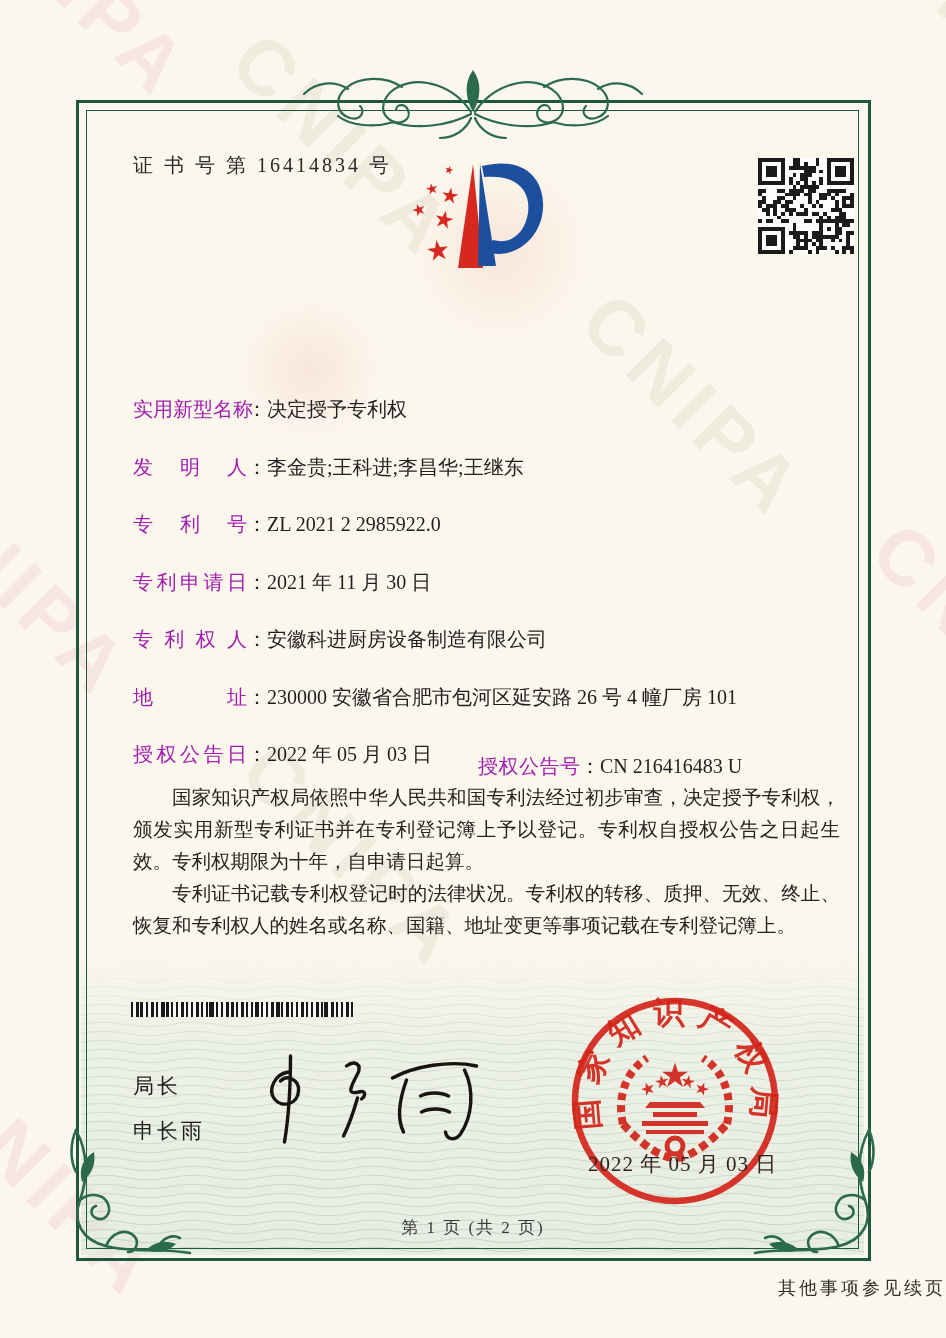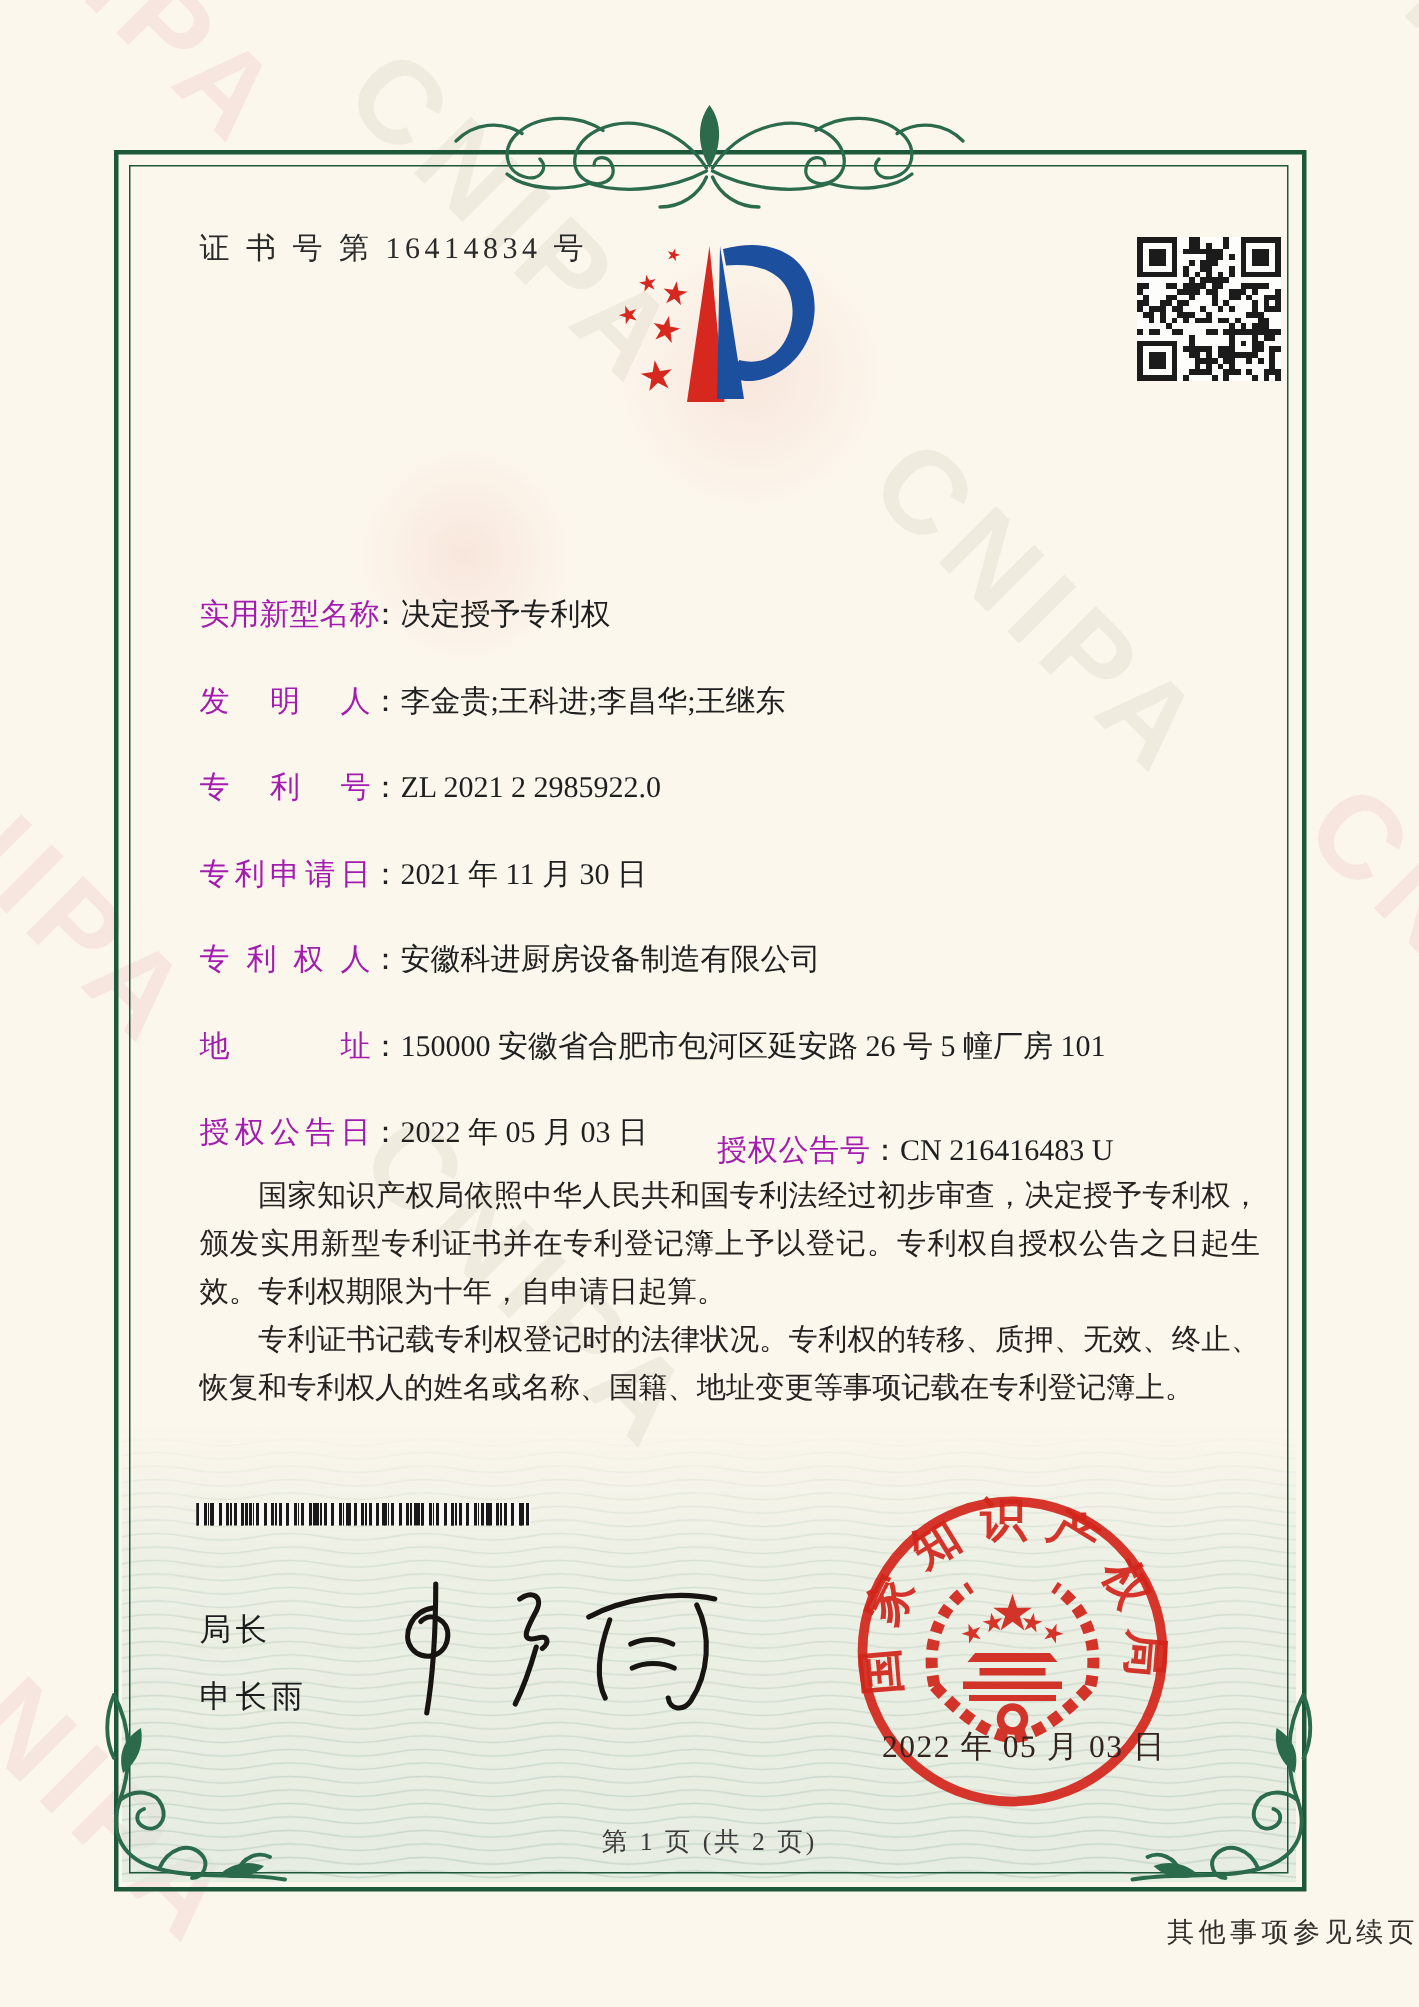--- a/index.html
+++ b/index.html
@@ -391,21 +391,21 @@
     <div class="frow">
       <span class="flabel">专利号</span><span class="fcolon">：</span><span class="fvalue">ZL 2021 2 2985922.0</span>
     </div>
     <div class="frow">
       <span class="flabel">专利申请日</span><span class="fcolon">：</span><span class="fvalue">2021 年 11 月 30 日</span>
     </div>
     <div class="frow">
       <span class="flabel">专利权人</span><span class="fcolon">：</span><span class="fvalue">安徽科进厨房设备制造有限公司</span>
     </div>
     <div class="frow">
-      <span class="flabel">地址</span><span class="fcolon">：</span><span class="fvalue">150000 安徽省合肥市包河区延安路 26 号 5 幢厂房 101</span>
+      <span class="flabel">地址</span><span class="fcolon">：</span><span class="fvalue">230000 安徽省合肥市包河区延安路 26 号 4 幢厂房 101</span>
     </div>
     <div class="frow">
       <span class="flabel">授权公告日</span><span class="fcolon">：</span><span class="fvalue">2022 年 05 月 03 日</span>
       <span class="g2">
         <span class="flabel">授权公告号</span><span class="fcolon">：</span><span class="fvalue">CN 216416483 U</span>
       </span>
     </div>
   </div>
 
   <div class="body-text">

